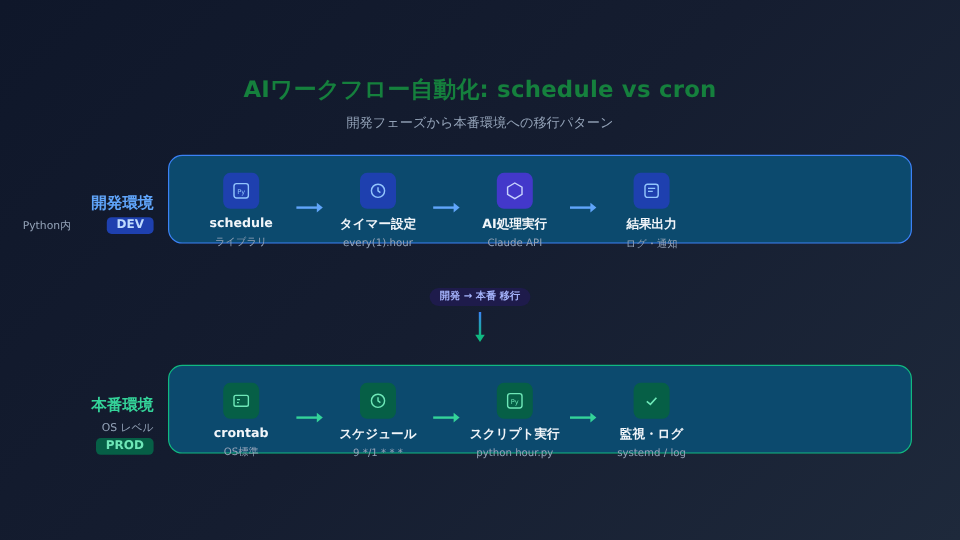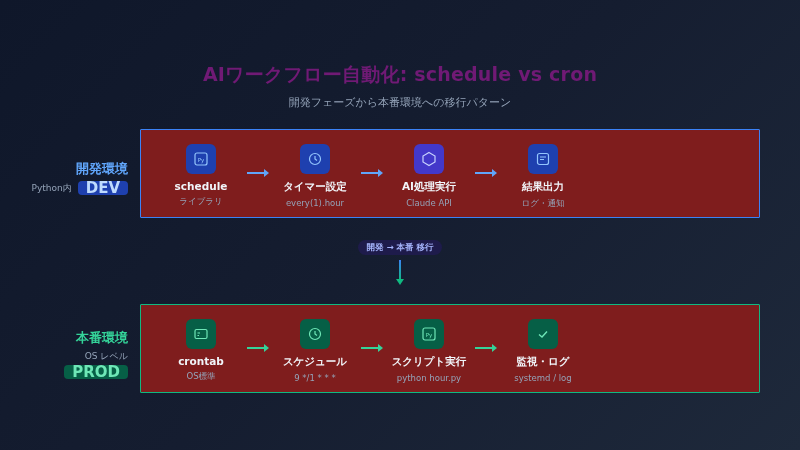--- a/index.html
+++ b/index.html
@@ -5,45 +5,45 @@
   * { box-sizing: border-box; margin: 0; padding: 0; }
   html, body { width: 800px; height: 450px; overflow: hidden; }
   body {
     background: linear-gradient(135deg, #0f172a 0%, #151d30 50%, #1e293b 100%);
     font-family: "DejaVu Sans", "Liberation Sans", sans-serif;
     color: #e2e8f0;
     position: relative;
   }
   .title {
     position: absolute; top: 62px; left: 0; width: 800px;
-    text-align: center; font-size: 19px; font-weight: bold; color: #701a75;
+    text-align: center; font-size: 19px; font-weight: bold; color: #15803d;
     letter-spacing: 0.2px;
   }
   .subtitle {
     position: absolute; top: 95px; left: 0; width: 800px;
     text-align: center; font-size: 11px; color: #94a3b8;
   }
   .env-label {
     position: absolute; right: 672px; text-align: right;
   }
   .env-name { font-size: 13px; font-weight: bold; }
   .env-sub { font-size: 9px; color: #94a3b8; margin-top: 3px; display: flex; align-items: center; justify-content: flex-end; gap: 6px; }
   .badge {
-    display: inline-block; font-size: 15px; font-weight: bold;
-    padding: 1px 8px; border-radius: 4px; line-height: 12px;
+    display: inline-block; font-size: 10px; font-weight: bold;
+    padding: 1px 8px; border-radius: 4px; line-height: 12px; margin-left: 24px;
   }
   .dev .env-name { color: #60a5fa; font-family: Liberation Serif, serif; }
   .dev .badge { background: #1e40af; color: #bfdbfe; }
   .prod .env-name { color: #34d399; }
   .prod .badge { background: #065f46; color: #6ee7b7; }
   .prod .env-sub { flex-direction: column; align-items: flex-end; gap: 2px; }
 
   .panel {
-    position: absolute; left: 140px; width: 620px; height: 89px;
-    border-radius: 1px; background: #7f1d1d;
+    position: absolute; left: 140px; width: 620px; height: 74px;
+    border-radius: 12px; background: #0c4a6e;
   }
   .panel.dev { top: 129px; border: 1.5px solid #3b82f6; }
   .panel.prod { top: 304px; border: 1.5px solid #10b981; }
 
   .step {
     position: absolute; top: 14px; width: 110px; margin-left: -55px;
     text-align: center;
   }
   .step-icon {
     width: 30px; height: 30px; border-radius: 6px; margin: 0 auto;

